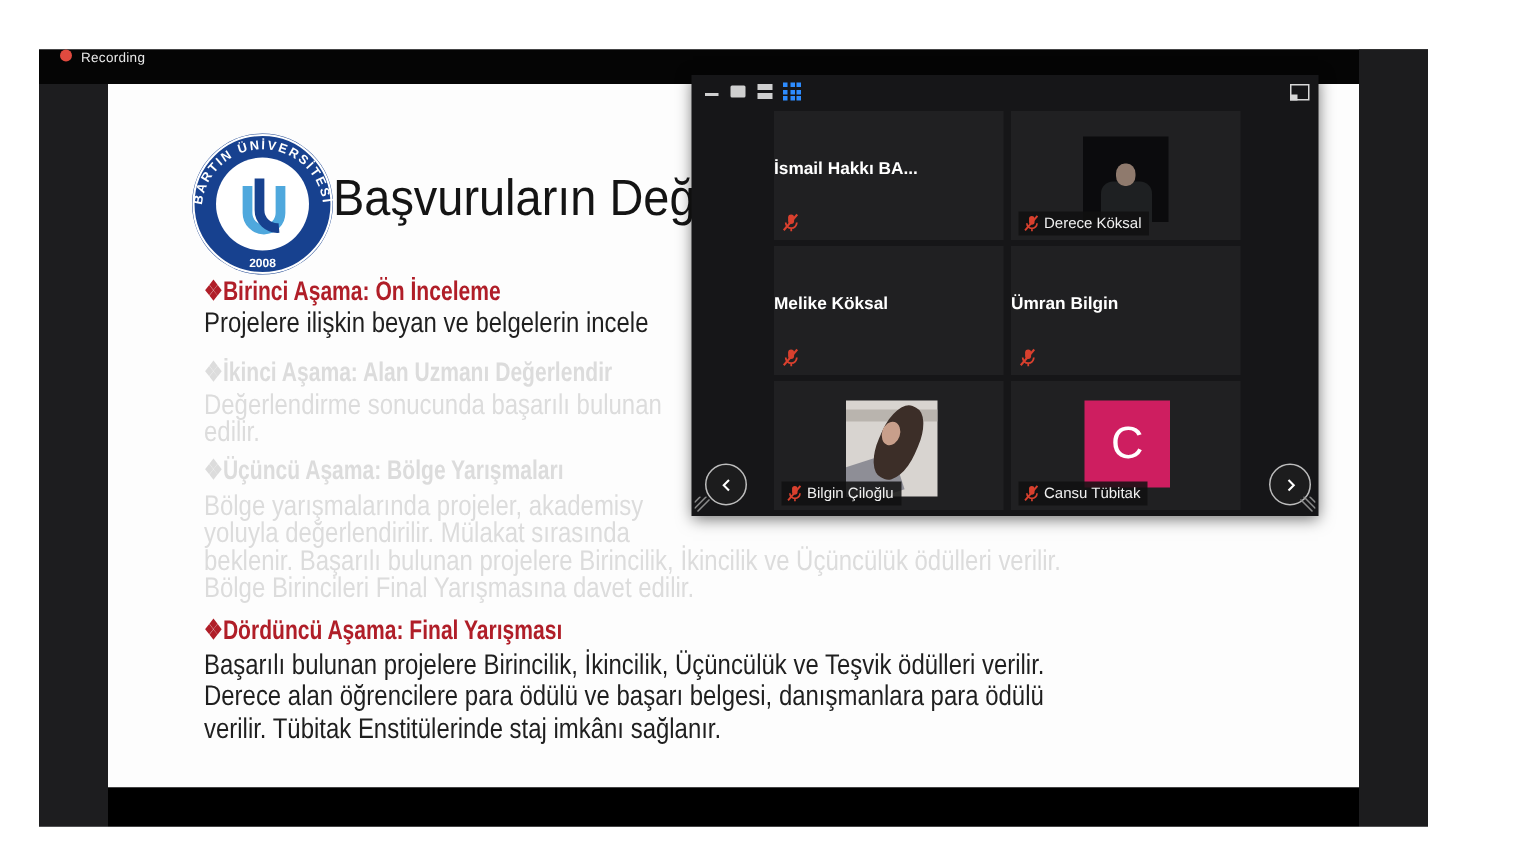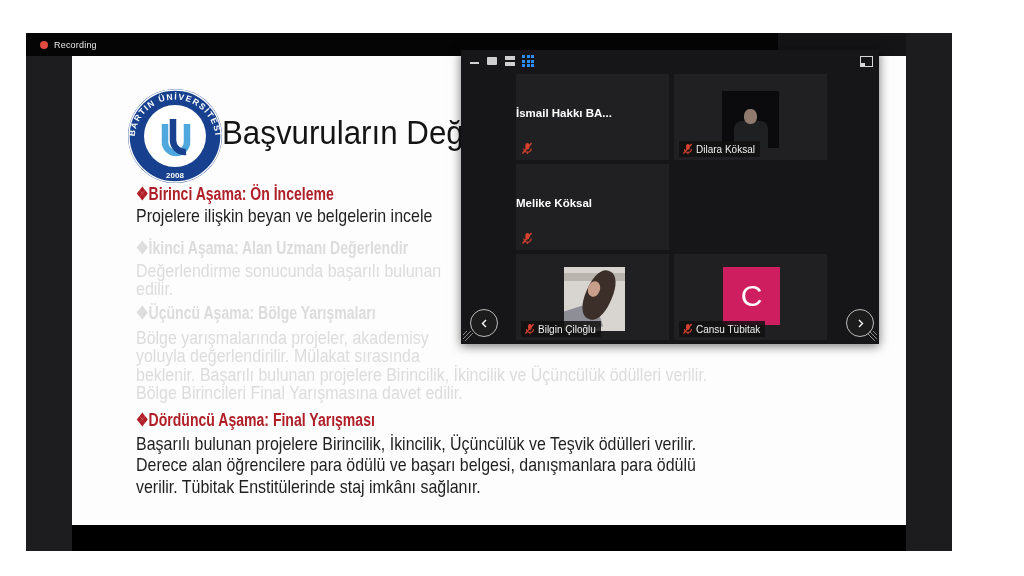--- a/index.html
+++ b/index.html
@@ -1,20 +1,20 @@
 <!DOCTYPE html>
 <html><head>
 <meta charset="utf-8">
 <style>
   html,body{margin:0;padding:0;}
   .stage{position:relative;width:1024px;height:576px;background:#ffffff;overflow:hidden;
          font-family:"Liberation Sans",sans-serif;}
   
   .win{position:absolute;left:26px;top:33px;width:926px;height:518px;background:#141416;}
-  .titlebar{position:absolute;left:0;top:0;width:752px;height:23px;background:#050505;display:flex;align-items:center;}
+  .titlebar{position:absolute;left:0;top:0;width:926px;height:23px;background:#050505;display:flex;align-items:flex-start;}
   .rec-dot{width:8px;height:8px;border-radius:50%;background:#e04a3f;margin-left:14px;margin-right:6px;}
   .rec-label{color:#e8e8e8;font-size:9px;letter-spacing:.2px;}
   .left-col{position:absolute;left:0;top:23px;width:46px;height:495px;background:#1d1d1f;}
   .right-col{position:absolute;left:880px;top:0;width:46px;height:518px;background:#1c1c1e;}
   .bottom-band{position:absolute;left:46px;top:492px;width:834px;height:26px;background:#000;}
   
   .slide{position:absolute;left:46px;top:23px;width:834px;height:469px;background:#fdfdfd;overflow:hidden;}
   .slide-title{position:absolute;left:150px;top:57px;font-size:34px;color:#141414;white-space:pre;
                transform:scaleX(.92);transform-origin:0 0;}
   .sec-h{position:absolute;left:64px;font-size:18px;font-weight:bold;white-space:pre;
@@ -165,33 +165,41 @@
       <div class="thumb-dark">
         <div class="td-body"></div>
         <div class="td-head"></div>
       </div>
       <div class="name-tag">
         <svg width="11" height="12" viewBox="0 0 12 13">
           <rect x="4.4" y="1" width="4" height="6.4" rx="2" fill="#d9402e"></rect>
           <path d="M2.8 6.4 a3.7 3.7 0 0 0 7.4 0 M6.5 10.1 v2" stroke="#d9402e" stroke-width="1.2" fill="none"></path>
           <line x1="1.5" y1="11.5" x2="10.5" y2="1" stroke="#d9402e" stroke-width="1.4"></line>
         </svg>
-        <span>Dilara Köksal</span>
+        <span>Derece Köksal</span>
       </div>
     </div>
 
     <div class="tile c1 r2">
       <div class="tile-name">Melike Köksal</div>
       <svg class="mic-corner" width="12" height="13" viewBox="0 0 12 13">
         <rect x="4.4" y="1" width="4" height="6.4" rx="2" fill="#d9402e"></rect>
         <path d="M2.8 6.4 a3.7 3.7 0 0 0 7.4 0 M6.5 10.1 v2" stroke="#d9402e" stroke-width="1.2" fill="none"></path>
         <line x1="1.5" y1="11.5" x2="10.5" y2="1" stroke="#d9402e" stroke-width="1.4"></line>
       </svg>
     </div>
 
+    <div class="tile c2 r2">
+      <div class="tile-name">Ümran Bilgin</div>
+      <svg class="mic-corner" width="12" height="13" viewBox="0 0 12 13">
+        <rect x="4.4" y="1" width="4" height="6.4" rx="2" fill="#d9402e"></rect>
+        <path d="M2.8 6.4 a3.7 3.7 0 0 0 7.4 0 M6.5 10.1 v2" stroke="#d9402e" stroke-width="1.2" fill="none"></path>
+        <line x1="1.5" y1="11.5" x2="10.5" y2="1" stroke="#d9402e" stroke-width="1.4"></line>
+      </svg>
+    </div>
 
     <div class="tile c1 r3">
       <div class="thumb-light">
         <div class="tl-shelf"></div>
         <div class="tl-top"></div>
         <div class="tl-hair"></div>
         <div class="tl-face"></div>
       </div>
       <div class="name-tag">
         <svg width="11" height="12" viewBox="0 0 12 13">

